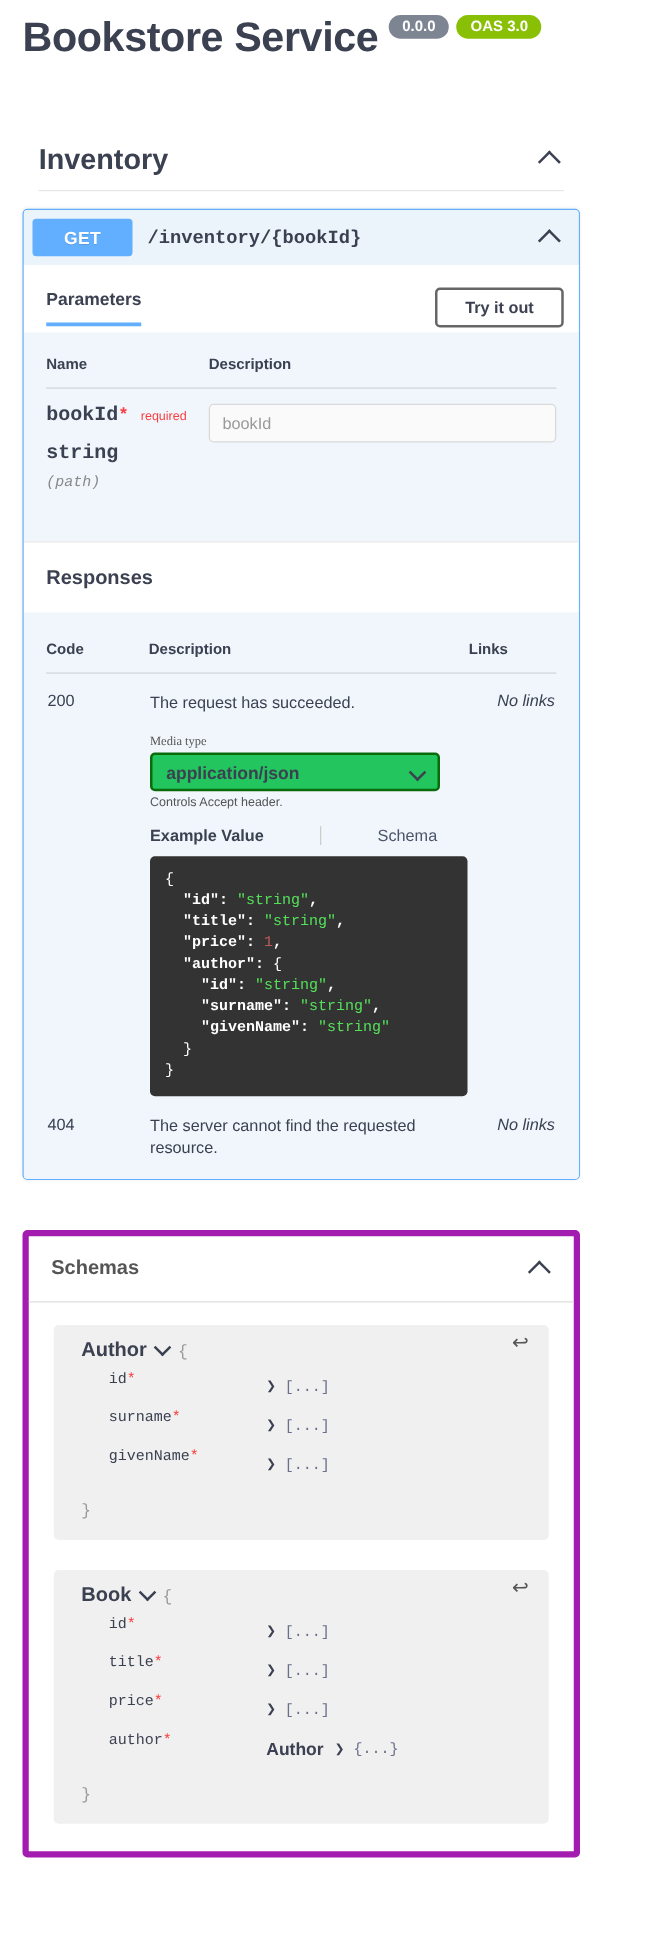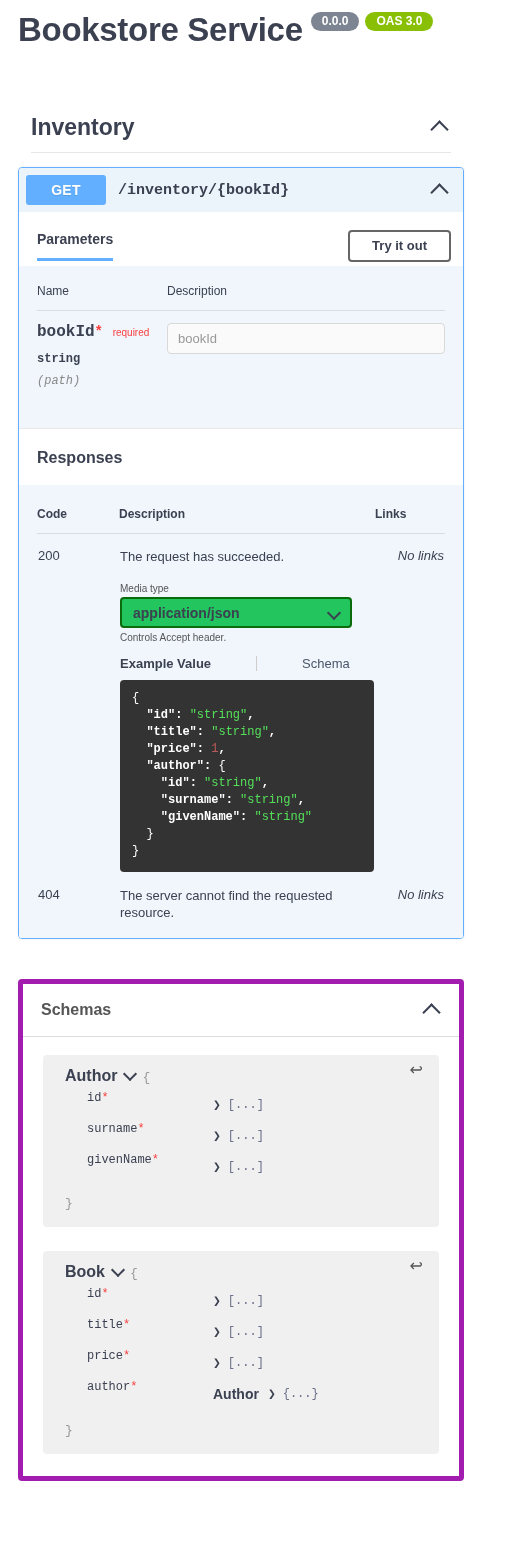--- a/index.html
+++ b/index.html
@@ -135,41 +135,41 @@
   }
 
   .params-wrap {
     background: #f0f6fc;
     padding: 18px 18px 40px 18px;
   }
   table.params { width: 100%; border-collapse: collapse; }
   table.params th {
     text-align: left;
     font-size: 12px;
-    font-weight: normal;
+    font-weight: bold;
     color: #3b4151;
     padding: 0 0 12px 0;
     border-bottom: 1px solid #d8dde4;
   }
   th.col-name { width: 130px; }
   table.params td {
     vertical-align: top;
     padding: 12px 0 0 0;
   }
   .p-name {
     font-size: 16px;
     font-weight: bold;
     color: #3b4151;
     font-family: "Liberation Mono", monospace;
     line-height: 18px;
   }
   .p-req-star { color: #f93e3e; font-weight: bold; font-size: 14px; }
   .p-req-label { color: #f93e3e; font-size: 10px; font-weight: normal; font-family: "Liberation Sans", sans-serif; }
   .p-type {
-    font-size: 12px;
+    font-size: 16px;
     font-family: "Liberation Mono", monospace;
     color: #3b4151;
     font-weight: bold;
     margin-top: 10px;
   }
   .p-in {
     font-size: 12px;
     font-family: "Liberation Mono", monospace;
     color: #888888;
     font-style: italic;
@@ -211,21 +211,21 @@
     padding: 0 0 12px 0;
     border-bottom: 1px solid #d8dde4;
   }
   th.c-code { width: 82px; }
   th.c-links { text-align: right; width: 70px; }
   table.resp td { vertical-align: top; padding-top: 14px; }
   .r-code { font-size: 13px; color: #3b4151; font-family: "Liberation Sans", sans-serif; }
   .r-desc { font-size: 13px; color: #3b4151; line-height: 17px; }
   .r-links { font-size: 13px; color: #3b4151; font-style: italic; text-align: right; white-space: nowrap; }
 
-  .mediatype-label { font-size: 10px; color: #555555; margin-top: 18px; }
+  .mediatype-label { font-size: 10px; color: #555555; margin-top: 18px; font-family: Liberation Serif, serif; }
   .mediatype-select {
     margin-top: 3px;
     border: 2px solid #0a6b0a;
     border-radius: 4px;
     background: #22c55e;
     height: 31px;
     width: 232px;
     display: flex; align-items: center; justify-content: space-between;
     padding: 0 9px 0 11px;
     cursor: pointer;

